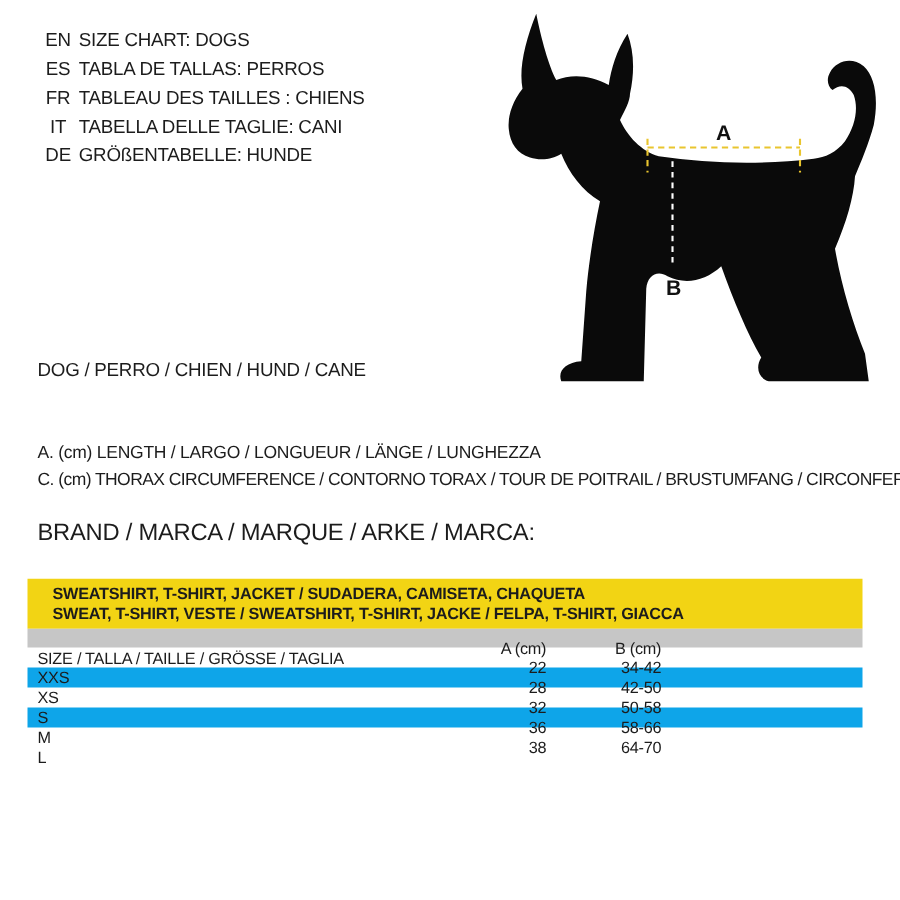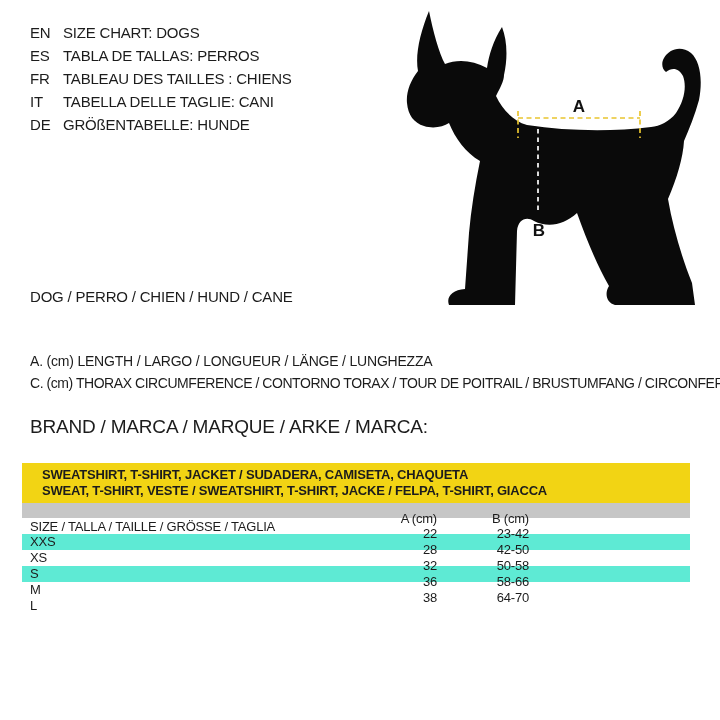--- a/index.html
+++ b/index.html
@@ -5,42 +5,42 @@
   * { margin:0; padding:0; box-sizing:border-box; }
   html,body { background:#ffffff; }
   .page {
     position:relative; width:720px; height:720px; background:#ffffff;
     font-family:"Liberation Sans","DejaVu Sans",sans-serif; color:#1c1c1c;
     overflow:hidden;
   }
 
   
   .lang-list { position:absolute; left:30px; top:21px; }
-  .lang-row { display:flex; height:23px; align-items:center; font-size:15px; letter-spacing:-0.2px; font-weight:500; }
+  .lang-row { display:flex; height:23px; align-items:center; font-size:15px; letter-spacing:-0.2px; font-weight:500;text-align:center; }
   .lang-code { width:33px; flex:0 0 33px; }
   .lang-label { white-space:nowrap; }
 
   
   .dog-svg { position:absolute; left:405px; top:5px; width:300px; height:310px; }
 
   
   .animal-label { position:absolute; left:30px; top:288px; font-size:15px; letter-spacing:-0.2px; }
   .legend-a { position:absolute; left:30px; top:353px; font-size:14px; letter-spacing:-0.2px; }
   .legend-c { position:absolute; left:30px; top:375px; font-size:14px; letter-spacing:-0.45px; white-space:nowrap; }
   .brand-line { position:absolute; left:30px; top:416px; font-size:19px; letter-spacing:-0.2px; }
 
   
   .size-table { position:absolute; left:22px; top:463px; width:668px; }
   .banner { background:#f2d414; padding:4px 0 4px 20px; }
   .banner div { font-size:13px; font-weight:bold; line-height:16px; letter-spacing:-0.2px; white-space:nowrap; }
   .t-row { display:grid; grid-template-columns:285px 130px 92px auto; align-items:center; height:16px; font-size:13px; letter-spacing:-0.2px; }
   .t-row .c1 { padding-left:8px; white-space:nowrap;margin-top:16px; }
   .t-row .c2, .t-row .c3 { text-align:right; }
   .t-head { background:#c6c6c6; height:15px; }
-  .t-row.alt { background:#5eead4; }
+  .t-row.alt { background:#0ea5e9; }
 </style>
 </head>
 <body>
 
 <div class="page">
 
   <div class="lang-list">
     <div class="lang-row">
       <span class="lang-code">EN</span>
       <span class="lang-label">SIZE CHART: DOGS</span>
@@ -119,21 +119,21 @@
     </div>
     <div class="t-row t-head">
       <span class="c1">SIZE / TALLA / TAILLE / GRÖSSE / TAGLIA</span>
       <span class="c2">A (cm)</span>
       <span class="c3">B (cm)</span>
       <span></span>
     </div>
     <div class="t-row">
       <span class="c1">XXS</span>
       <span class="c2">22</span>
-      <span class="c3">23-42</span>
+      <span class="c3">34-42</span>
       <span></span>
     </div>
     <div class="t-row alt">
       <span class="c1">XS</span>
       <span class="c2">28</span>
       <span class="c3">42-50</span>
       <span></span>
     </div>
     <div class="t-row">
       <span class="c1">S</span>

